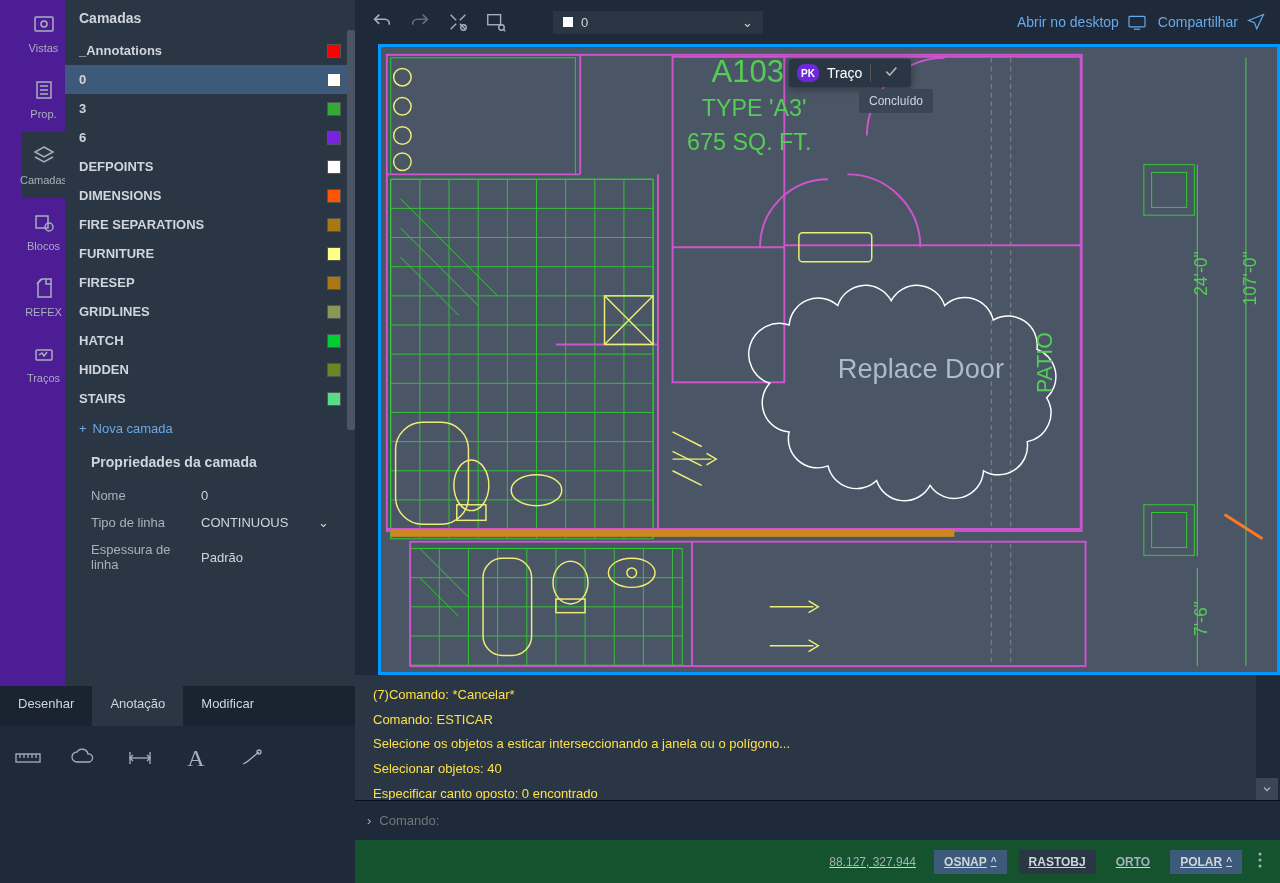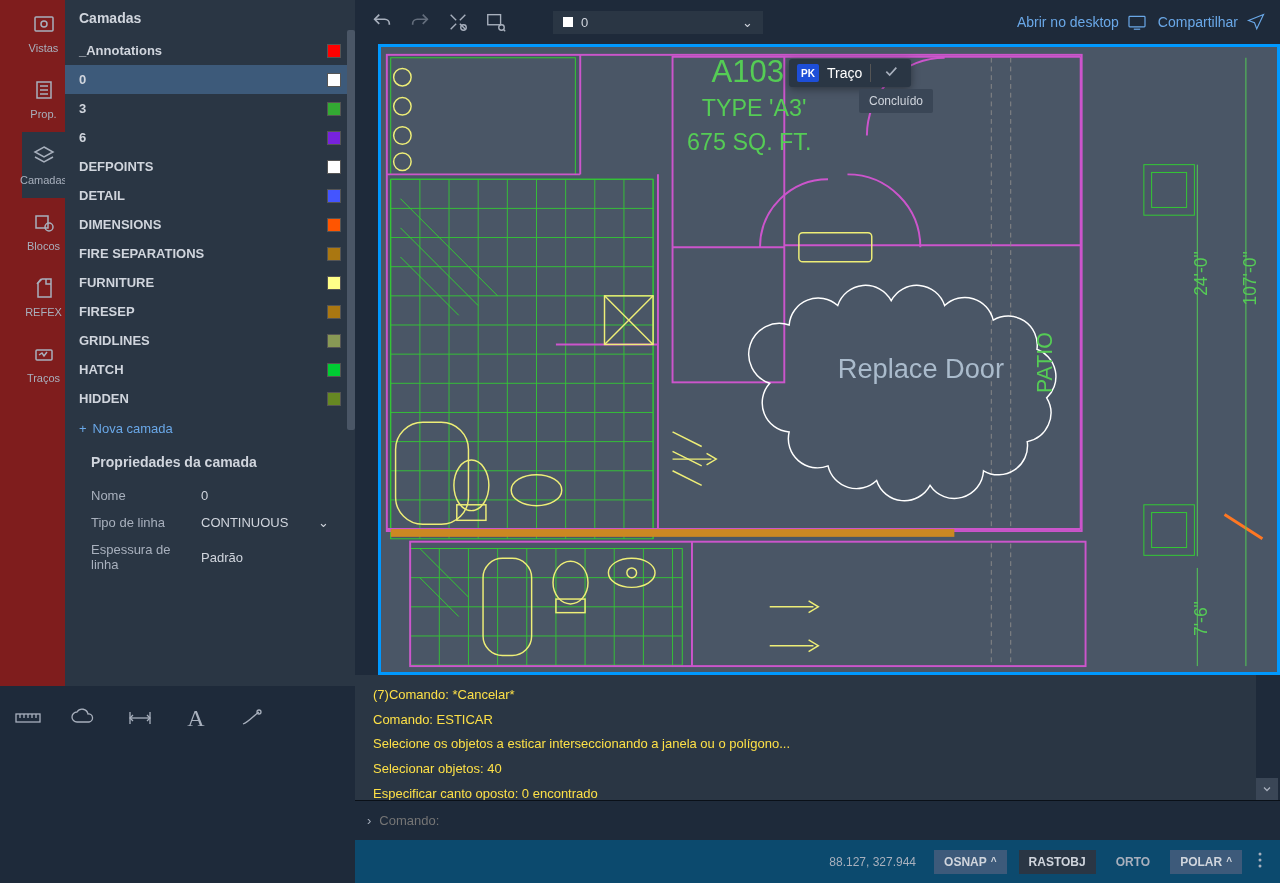--- a/index.html
+++ b/index.html
@@ -1,19 +1,19 @@
 <!DOCTYPE html>
 <html><head>
 <meta charset="utf-8">
 <style>
 * { margin: 0; padding: 0; box-sizing: border-box; font-family: Arial, sans-serif; }
 body { background: #1e2a3a; color: #d0d5dd; width: 1280px; height: 883px; overflow: hidden; position: relative; }
 
 
-.left-nav { position: absolute; left: 0; top: 0; width: 65px; height: 686px; background: #7f1d1d; display: flex; flex-direction: column; padding-left: 22px; }
+.left-nav { position: absolute; left: 0; top: 0; width: 65px; height: 686px; background: #4c1d95; display: flex; flex-direction: column; padding-left: 22px; }
 .left-nav-item { display: flex; flex-direction: column; align-items: center; justify-content: center; padding: 12px 4px; cursor: pointer; font-size: 11px; gap: 6px; color: #a8b0bd; }
 .left-nav-item.active { background: #2a3644; }
 .left-nav-item svg { width: 24px; height: 24px; }
 
 
 .layers-panel { position: absolute; left: 65px; top: 0; width: 290px; height: 686px; background: #2a3644; display: flex; flex-direction: column; }
 .panel-header { padding: 10px 14px; font-size: 14px; font-weight: bold; color: #d0d5dd; }
 .layer-list { flex: 0 0 auto; overflow-y: auto; max-height: 465px; }
 .layer-row { display: flex; align-items: center; padding: 7px 14px; font-size: 13px; cursor: pointer; font-weight: bold; color: #d0d5dd; }
 .layer-row.selected { background: #3d5a7a; }
@@ -35,21 +35,21 @@
 .layer-dd-swatch { width: 10px; height: 10px; background: #fff; }
 .layer-dd-label { flex: 1; }
 .top-right { margin-left: auto; display: flex; gap: 11px; align-items: center; }
 .top-link { color: #6aa8e8; font-size: 14px; cursor: pointer; display: flex; align-items: center; gap: 8px; }
 
 
 .canvas-area { position: absolute; left: 355px; top: 44px; right: 0; bottom: 208px; background: #4a5666; border: 3px solid #0099ff; overflow: hidden; margin-left: 23px; }
 
 
 .trace-badge { position: absolute; top: 12px; left: 50%; transform: translateX(-40px); display: flex; align-items: center; background: #2a3644; border-radius: 3px; padding: 4px 8px; gap: 8px; box-shadow: 0 2px 8px rgba(0,0,0,0.4); z-index: 10; }
-.trace-avatar { background: #1d4ed8; color: #fff; width: 22px; height: 18px; display: flex; align-items: center; justify-content: center; font-size: 10px; border-radius: 2px; font-weight: bold; }
+.trace-avatar { background: #6d28d9; color: #fff; width: 22px; height: 18px; display: flex; align-items: center; justify-content: center; font-size: 10px; border-radius: 8px; font-weight: bold; }
 .trace-label { font-size: 14px; color: #fff; }
 .trace-check { color: #a8b0bd; cursor: pointer; padding: 0 4px; }
 .trace-tooltip { position: absolute; top: 42px; left: 50%; transform: translateX(30px); background: #3a4656; padding: 5px 10px; font-size: 12px; border-radius: 2px; z-index: 10; }
 
 
 .bottom-section { position: absolute; left: 0; bottom: 0; width: 355px; height: 197px; background: #1e2a3a; }
 .bottom-tabs { display: flex; background: #1a2430; height: 40px; }
 .bottom-tab { padding: 10px 18px; font-size: 13px; cursor: pointer; color: #d0d5dd; }
 .bottom-tab.active { background: #2a3644; }
 .tool-row { display: flex; padding: 18px 14px; gap: 28px; }
@@ -58,21 +58,21 @@
 
 .cmd-history { position: absolute; left: 355px; bottom: 83px; right: 24px; height: 125px; background: #2a3644; padding: 8px 18px; font-size: 13px; line-height: 1.9; color: #fde047; overflow: hidden; }
 .cmd-scroll-down { position: absolute; right: 2px; bottom: 83px; width: 22px; height: 22px; background: #3a4656; display:flex; align-items:center; justify-content:center; cursor:pointer; color:#a8b0bd; }
 
 
 .cmd-input-bar { position: absolute; left: 355px; bottom: 43px; right: 0; height: 40px; background: #1e2a3a; display: flex; align-items: center; padding: 0 12px; font-size: 13px; gap: 8px; border-top: 1px solid #0a1018; }
 .cmd-chevron { color: #a8b0bd; }
 .cmd-input { flex: 1; background: transparent; border: none; color: #d0d5dd; outline: none; font-size: 13px; }
 
 
-.status-bar { position: absolute; left: 355px; bottom: 0; right: 0; height: 43px; background: #0c4a6e; display: flex; align-items: center; justify-content: flex-end; padding: 0 14px; gap: 12px; font-size: 12px; }
+.status-bar { position: absolute; left: 355px; bottom: 0; right: 0; height: 43px; background: #14532d; display: flex; align-items: center; justify-content: flex-end; padding: 0 14px; gap: 12px; font-size: 12px; text-decoration: underline; }
 .coords { color: #a8b0bd; margin-right: 6px; }
 .snap-btn { background: #2a3644; padding: 5px 10px; cursor: pointer; display: flex; align-items: center; gap: 4px; font-weight: bold; }
 .snap-btn.on { background: #3d5a7a; }
 .snap-plain { padding: 5px 8px; cursor: pointer; color: #a8b0bd; font-weight: bold; }
 .more-icon { cursor: pointer; color: #a8b0bd; padding: 0 4px; }
 
 
 .floorplan-svg { position: absolute; inset: 0; width: 100%; height: 100%; }
 </style>
 </head>
@@ -143,24 +143,20 @@
       </div>
       <div class="layer-row">
         <span class="layer-name">6</span>
         <span class="layer-swatch" style="background: rgb(119, 34, 221);"></span>
       </div>
       <div class="layer-row">
         <span class="layer-name">DEFPOINTS</span>
         <span class="layer-swatch" style="background: rgb(255, 255, 255);"></span>
       </div>
       <div class="layer-row">
-        <span class="layer-name">DETAIL</span>
-        <span class="layer-swatch" style="background: rgb(68, 85, 255);"></span>
-      </div>
-      <div class="layer-row">
         <span class="layer-name">DIMENSIONS</span>
         <span class="layer-swatch" style="background: rgb(255, 85, 0);"></span>
       </div>
       <div class="layer-row">
         <span class="layer-name">FIRE SEPARATIONS</span>
         <span class="layer-swatch" style="background: rgb(170, 119, 17);"></span>
       </div>
       <div class="layer-row">
         <span class="layer-name">FURNITURE</span>
         <span class="layer-swatch" style="background: rgb(255, 255, 136);"></span>
@@ -173,20 +169,24 @@
         <span class="layer-name">GRIDLINES</span>
         <span class="layer-swatch" style="background: rgb(136, 153, 85);"></span>
       </div>
       <div class="layer-row">
         <span class="layer-name">HATCH</span>
         <span class="layer-swatch" style="background: rgb(0, 204, 51);"></span>
       </div>
       <div class="layer-row">
         <span class="layer-name">HIDDEN</span>
         <span class="layer-swatch" style="background: rgb(102, 136, 34);"></span>
+      </div>
+      <div class="layer-row">
+        <span class="layer-name">STAIRS</span>
+        <span class="layer-swatch" style="background: rgb(85, 221, 136);"></span>
       </div>
     </div>
   <div class="scrollbar-thumb"></div>
   <div class="new-layer">
     <span>+</span>
     <span>Nova camada</span>
   </div>
   <div class="layer-props">
     <div class="layer-props-header">Propriedades da camada</div>
     <div class="prop-row">
@@ -430,20 +430,25 @@
     <span class="trace-check">
       <svg width="16" height="16" viewBox="0 0 24 24" fill="none" stroke="currentColor" stroke-width="2.5">
           <path d="M5 13l5 5L20 7"></path>
         </svg>
     </span>
   </div>
   <div class="trace-tooltip">Concluído</div>
 </div>
 
 <div class="bottom-section">
+  <div class="bottom-tabs">
+    <div class="bottom-tab">Desenhar</div>
+    <div class="bottom-tab active">Anotação</div>
+    <div class="bottom-tab">Modificar</div>
+  </div>
   <div class="tool-row">
     <div class="tool-icon">
       <svg viewBox="0 0 28 28" width="28" height="28" fill="none" stroke="currentColor" stroke-width="1.3">
           <rect x="2" y="10" width="24" height="8"></rect>
           <line x1="6" y1="10" x2="6" y2="14"></line>
           <line x1="10" y1="10" x2="10" y2="14"></line>
           <line x1="14" y1="10" x2="14" y2="14"></line>
           <line x1="18" y1="10" x2="18" y2="14"></line>
           <line x1="22" y1="10" x2="22" y2="14"></line>
         </svg>

